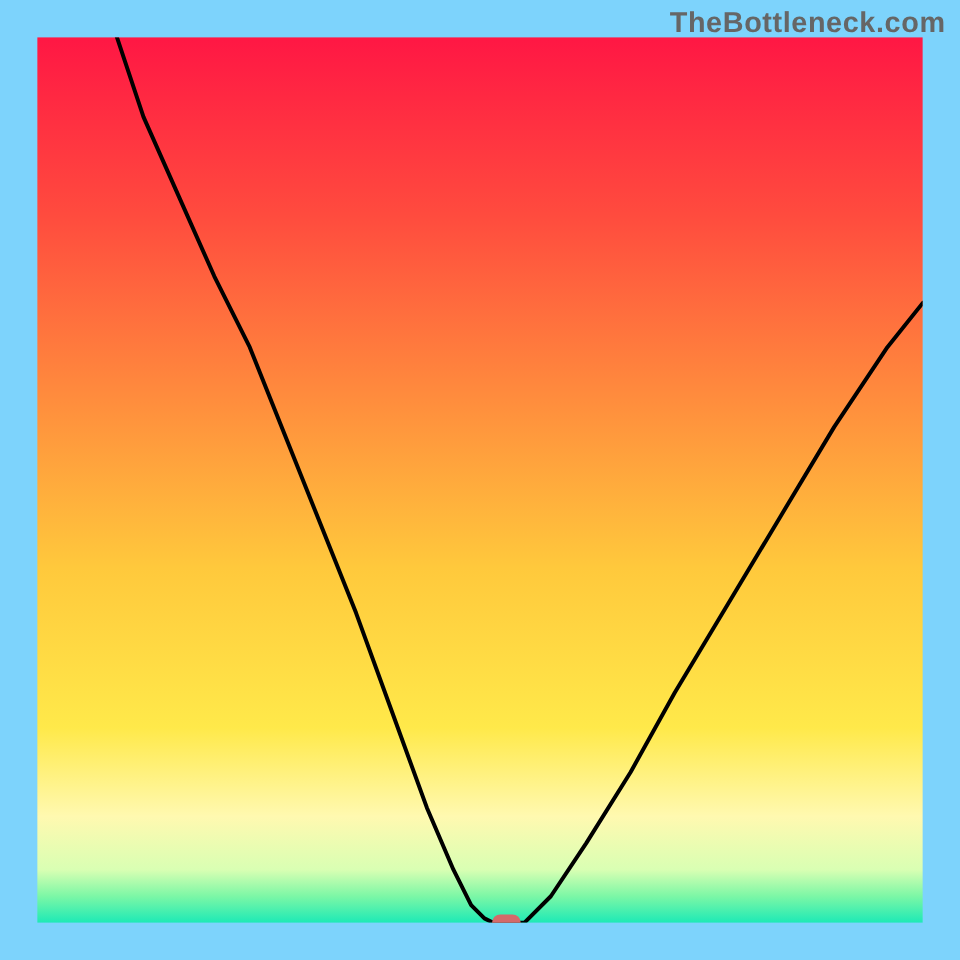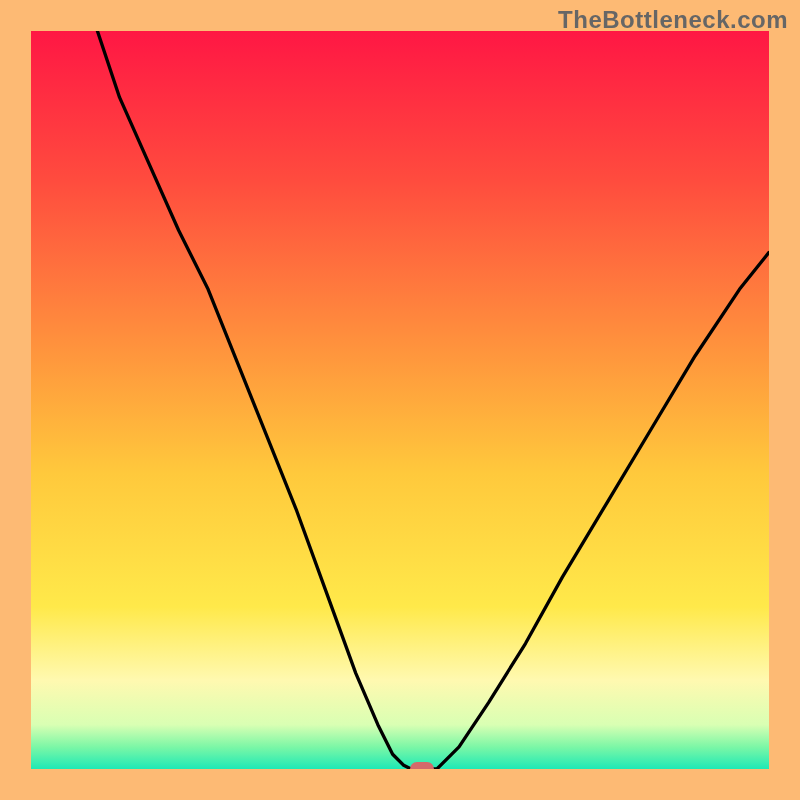--- a/index.html
+++ b/index.html
@@ -8,21 +8,21 @@
     width: 800px;
     height: 800px;
     background: #000;
     font-family: Arial, Helvetica, sans-serif;
     overflow: hidden;
   }
   .frame {
     position: relative;
     width: 800px;
     height: 800px;
-    background: #fdba74;
+    background: #7dd3fc;
     text-align: right;
   }
   .watermark {
     position: absolute;
     top: 6px;
     right: 12px;
     color: #666;
     font-size: 24px;
     font-weight: 600;
     letter-spacing: 0.5px;

